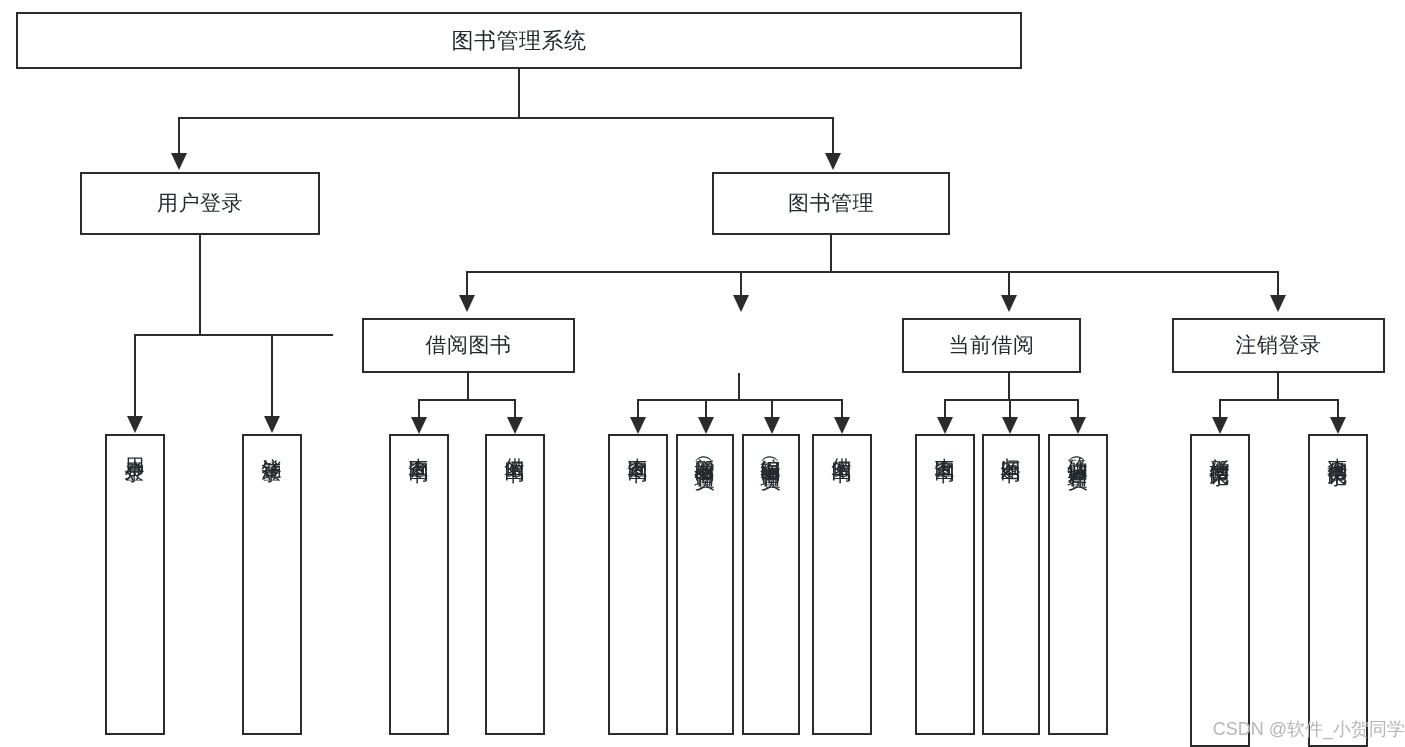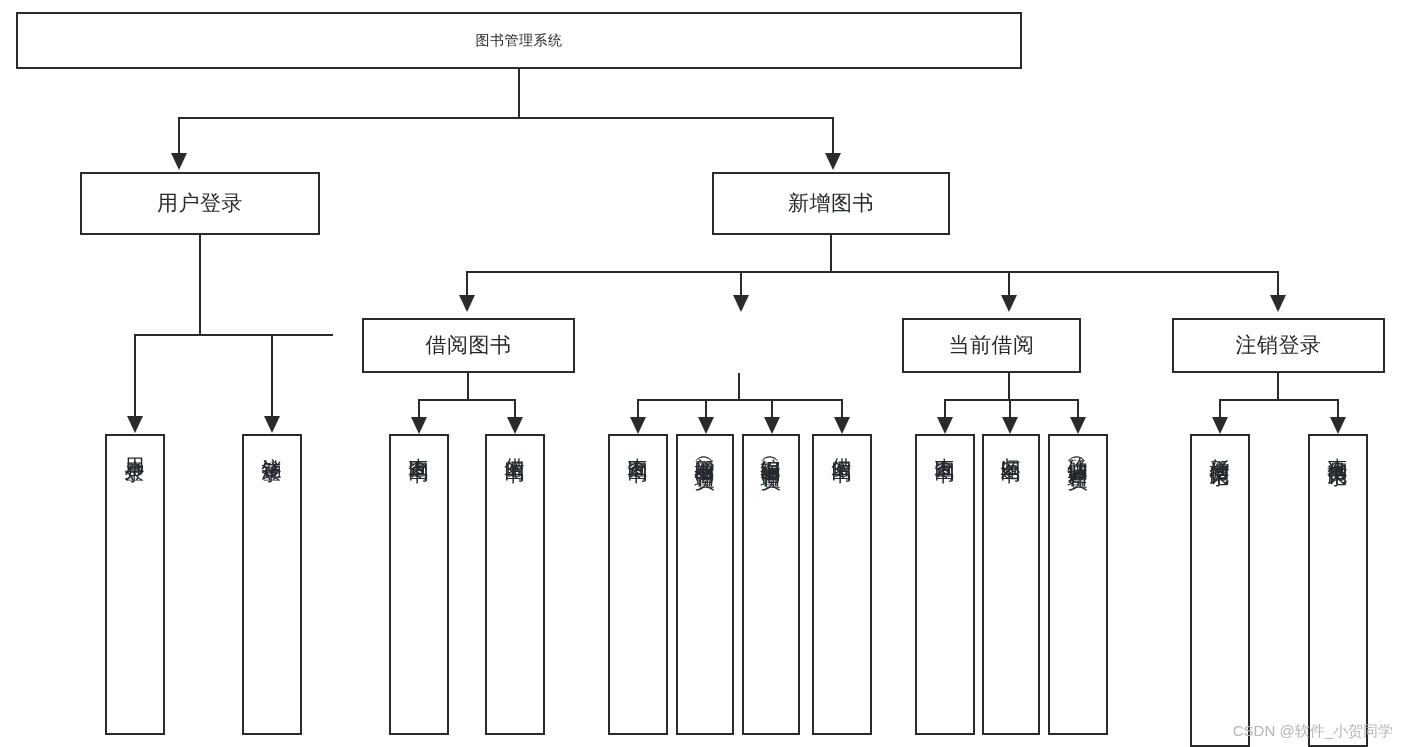--- a/index.html
+++ b/index.html
@@ -41,43 +41,43 @@
     align-items: flex-start;
     padding-top: 6px;
   }
   .node.vert .label {
     writing-mode: vertical-rl;
     text-orientation: upright;
     font-size: 20px;
     letter-spacing: 2px;
     line-height: 1;
   }
-  .node.root .label { font-size: 14px; }
+  .node.root .label { font-size: 22px; }
 
   .edge {
     position: absolute;
     background: #2b2b2b;
   }
   .edge.v { width: 2px; }
   .edge.h { height: 2px; }
 
   .arrow {
     position: absolute;
     width: 0;
     height: 0;
     border-left: 8px solid transparent;
     border-right: 8px solid transparent;
     border-top: 17px solid #2b2b2b;
   }
 
   #watermark {
     position: absolute;
-    right: 12px;
+    right: 0;
     bottom: 6px;
-    font-size: 15px;
+    font-size: 18px;
     color: #b6b6b6;
     white-space: nowrap;
     pointer-events: none;
   }
 </style>
 </head>
 <body>
 
 <div id="canvas">
 
@@ -93,21 +93,21 @@
   <div class="arrow" style="left:171px; top:153px;"></div>
 
   <div class="edge v" style="left:832px; top:117px; width:2px; height:38px;"></div>
   <div class="arrow" style="left:825px; top:153px;"></div>
 
   <div class="node horiz" style="left:80px; top:172px; width:240px; height:63px;">
     <span class="label">用户登录</span>
   </div>
 
   <div class="node horiz" style="left:712px; top:172px; width:238px; height:63px;">
-    <span class="label">新增图书</span>
+    <span class="label">图书管理</span>
   </div>
 
   <div class="edge v" style="left:199px; top:235px; width:2px; height:100px;"></div>
   <div class="edge h" style="left:134px; top:334px; width:199px; height:2px;"></div>
   <div class="edge v" style="left:134px; top:334px; width:2px; height:84px;"></div>
   <div class="arrow" style="left:127px; top:416px;"></div>
   <div class="edge v" style="left:271px; top:334px; width:2px; height:84px;"></div>
   <div class="arrow" style="left:264px; top:416px;"></div>
 
   <div class="edge v" style="left:830px; top:235px; width:2px; height:37px;"></div>

